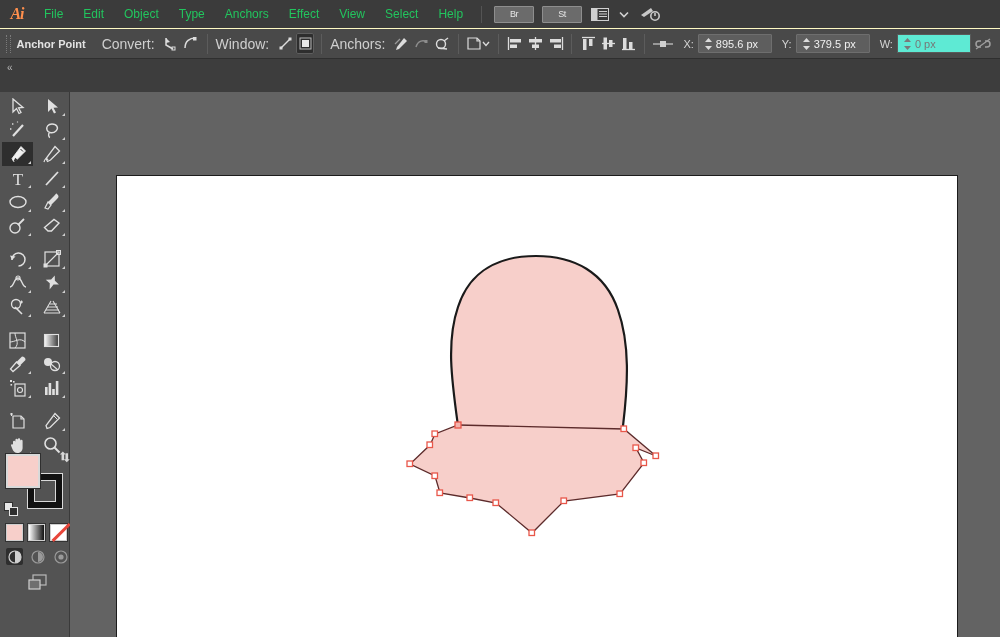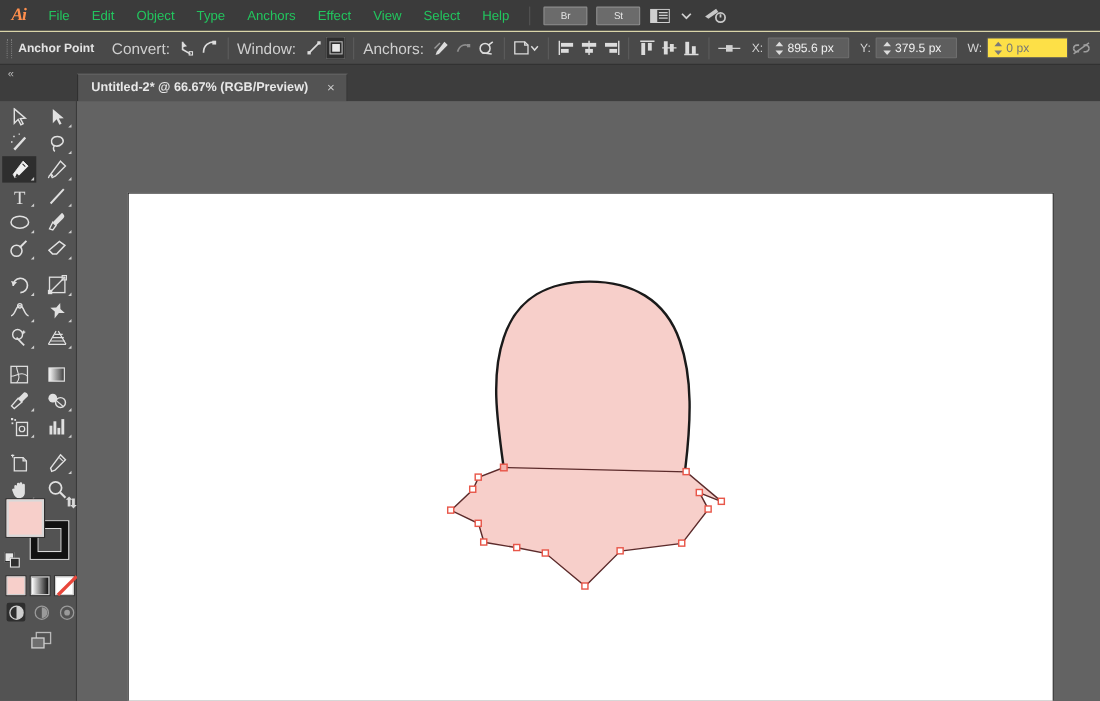--- a/index.html
+++ b/index.html
@@ -46,21 +46,21 @@
   .tool-sm {
     width:21px; height:21px; display:flex; align-items:center; justify-content:center;
     border-radius:2px; margin:0 1px;
   }
   .tool-sm.active { background:#2e2e2e; box-shadow: inset 0 0 0 1px #5e5e5e; }
   .num-field {
     display:flex; align-items:center; height:19px; background:#5e5e5e;
     border:1px solid #6e6e6e; border-radius:1px; min-width:74px; padding:0 5px;
     color:#f0f0f0; font-size:11px; margin-right:2px;
   }
-  .num-field.disabled { background:#fde047; border-color:#5a5a5a; color:#777; }
+  .num-field.disabled { background:#5eead4; border-color:#5a5a5a; color:#777; }
   .spinner { display:flex; flex-direction:column; margin-right:3px; }
   .axis-label { color:#d4d4d4; font-size:11px; margin:0 4px 0 8px; }
 
   
   #tabbar {
     position:absolute; left:0; top:59px; width:1000px; height:33px;
     background:#3d3d3d; display:flex; align-items:flex-end;
   }
   #collapse-arrows {
     width:70px; height:33px; color:#b9b9b9; font-size:10px;
@@ -346,24 +346,20 @@
       <path d="M16 7 a3 3 0 0 0 -3-3 h-2" stroke="#9e9e9e" stroke-width="1.5" fill="none"></path>
       <path d="M2 7 a3 3 0 0 0 3 3 h2" stroke="#9e9e9e" stroke-width="1.5" fill="none"></path>
       <path d="M16 7 a3 3 0 0 1 -3 3 h-2" stroke="#9e9e9e" stroke-width="1.5" fill="none"></path>
       <line x1="2" y1="12" x2="16" y2="2" stroke="#9e9e9e" stroke-width="1.3"></line>
     </svg>
   </div>
 </div>
 
 <div id="tabbar">
   <div id="collapse-arrows">«</div>
-  <div id="doc-tab">
-    <span id="doc-tab-title">Untitled-2* @ 66.67% (RGB/Preview)</span>
-    <span id="doc-tab-close">×</span>
-  </div>
 </div>
 
 <div id="toolbar">
   <div id="tool-grid">
 
     <div class="tool">
       <svg width="16" height="17" viewBox="0 0 16 17">
           <path d="M3 1 L3 14 L6.5 10.5 L9 15.5 L11 14.5 L8.5 9.8 L13 9.5 Z" fill="none" stroke="#e0e0e0" stroke-width="1.3"></path>
         </svg>
     </div>

